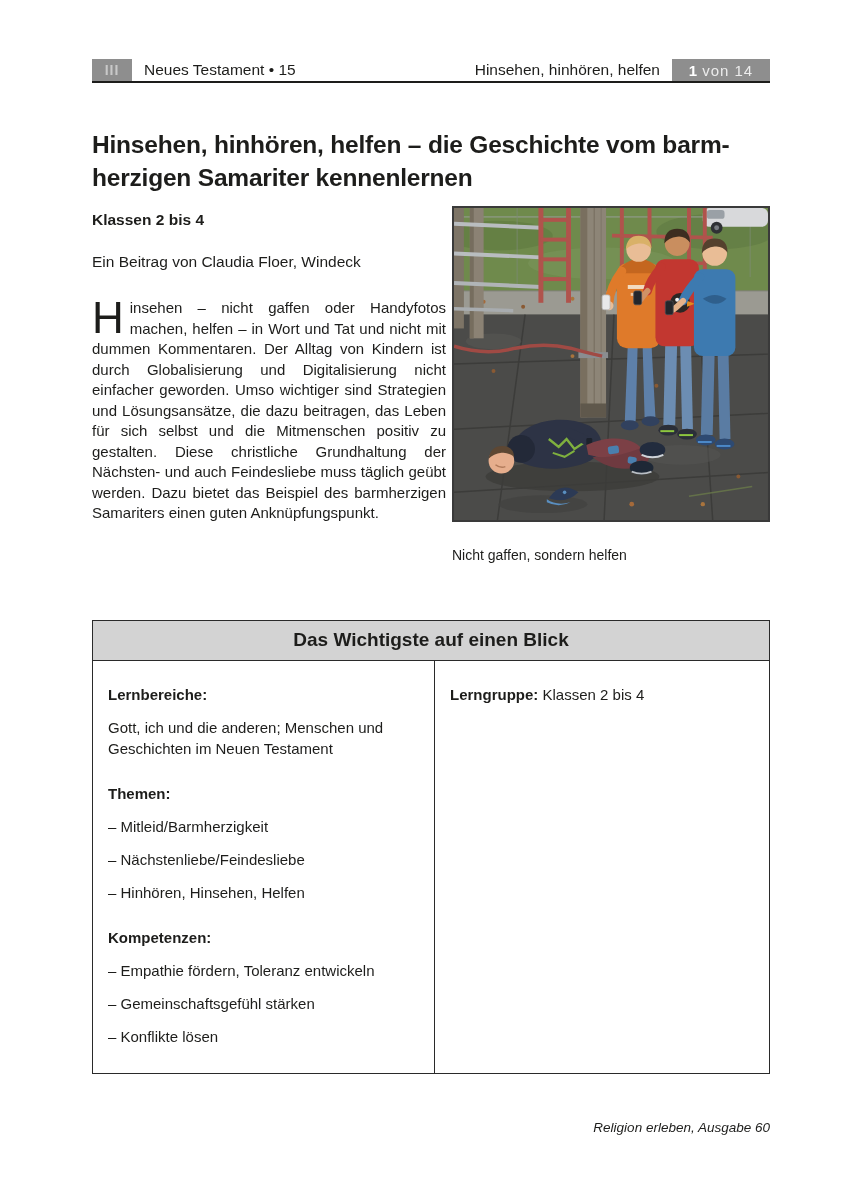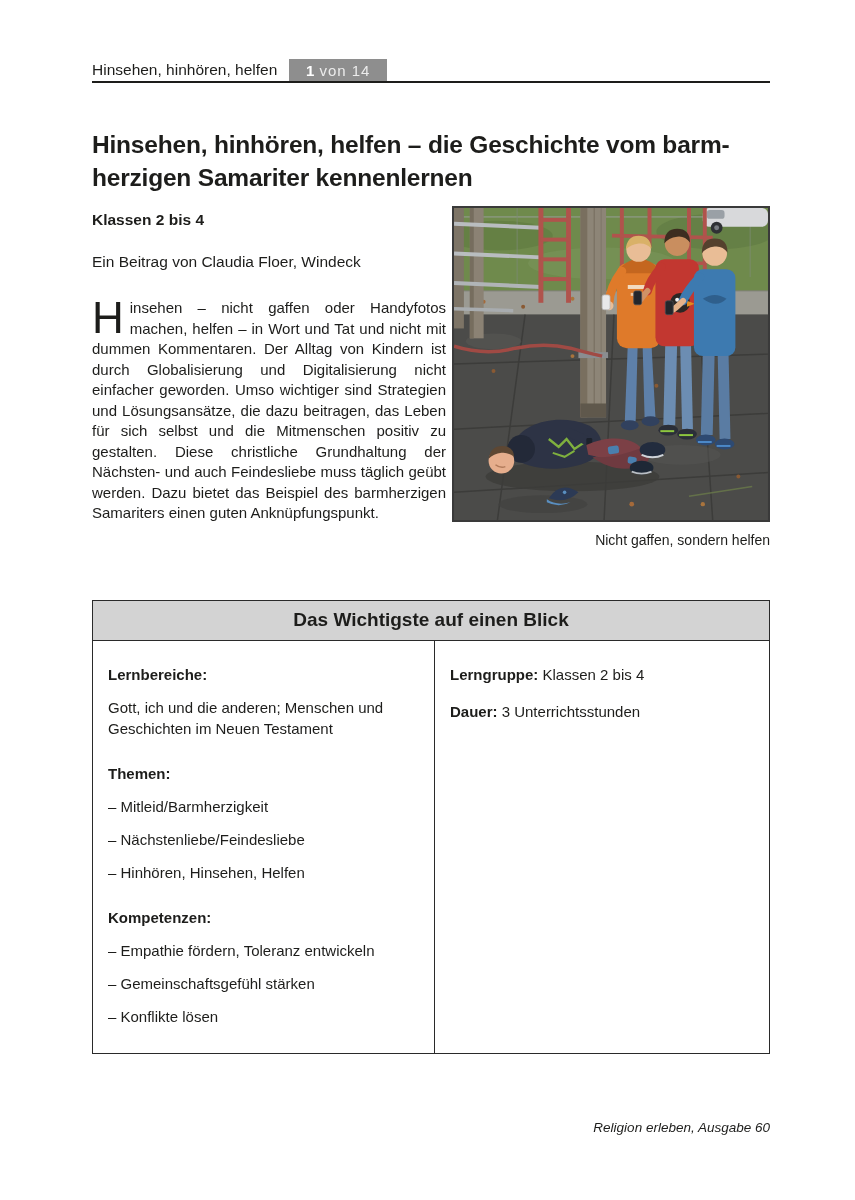--- a/index.html
+++ b/index.html
@@ -46,25 +46,25 @@
     float:left;font-size:44px;line-height:37px;padding-right:6px;padding-top:1px;
     font-weight:400;
   }
 
   
   .foto-box{position:absolute;left:452px;top:206px;width:318px;}
   .foto{
     width:318px;height:316px;border:2px solid #3a3a3a;box-sizing:border-box;
     display:block;background:#4b4b49;
   }
-  .caption{width:318px;text-align:right;font-size:14px;margin-top:10px;color:#1d1d1b;}
+  .caption{width:318px;text-align:left;font-size:14px;margin-top:25px;color:#1d1d1b;}
 
   
   .tabelle{
-    position:absolute;left:92px;top:600px;width:678px;box-sizing:border-box;
+    position:absolute;left:92px;top:620px;width:678px;box-sizing:border-box;
     border:1.5px solid #2a2a2a;
   }
   .tab-titel{
     background:#d3d3d3;border-bottom:1.5px solid #2a2a2a;
     text-align:center;font-weight:bold;font-size:19px;
     padding:8px 0 9px 0;
   }
   .tab-body{display:flex;min-height:318px;}
   .tab-cell{box-sizing:border-box;padding:23px 16px 14px 15px;font-size:15px;line-height:21px;}
   .tab-cell.left{width:342px;border-right:1.5px solid #2a2a2a;}
@@ -81,20 +81,24 @@
     position:absolute;right:85px;top:1120px;
     font-size:13.5px;font-style:italic;text-align:right;
   }
 </style>
 </head>
 <body>
 
 <div class="page">
 
   <div class="kopf">
+    <div class="kopf-left">
+      <span class="badge unit">III</span>
+      <span class="kopf-label">Neues Testament • 15</span>
+    </div>
     <div class="kopf-right">
       <span class="kopf-label">Hinsehen, hinhören, helfen</span>
       <span class="badge pages">
           <b>1</b>
           <span>von 14</span>
         </span>
     </div>
   </div>
 
   <h1 class="titel"><span>Hinsehen, hinhören, helfen – die Geschichte vom barm-</span><br>
@@ -281,20 +285,19 @@
         <p class="tab-li">– Mitleid/Barmherzigkeit</p>
         <p class="tab-li">– Nächstenliebe/Feindesliebe</p>
         <p class="tab-li">– Hinhören, Hinsehen, Helfen</p>
         <p class="tab-h spaced">Kompetenzen:</p>
         <p class="tab-li">– Empathie fördern, Toleranz entwickeln</p>
         <p class="tab-li">– Gemeinschaftsgefühl stärken</p>
         <p class="tab-li">– Konflikte lösen</p>
       </div>
       <div class="tab-cell right">
         <p class="kv"><b>Lerngruppe:</b><span> Klassen 2 bis 4</span></p>
-        <p class="kv"><b>Dauer:</b><span> 3 Unterrichtsstunden</span></p>
       </div>
     </div>
   </div>
 
   <div class="fuss">Religion erleben, Ausgabe 60</div>
 
 </div>
 
 </body></html>

